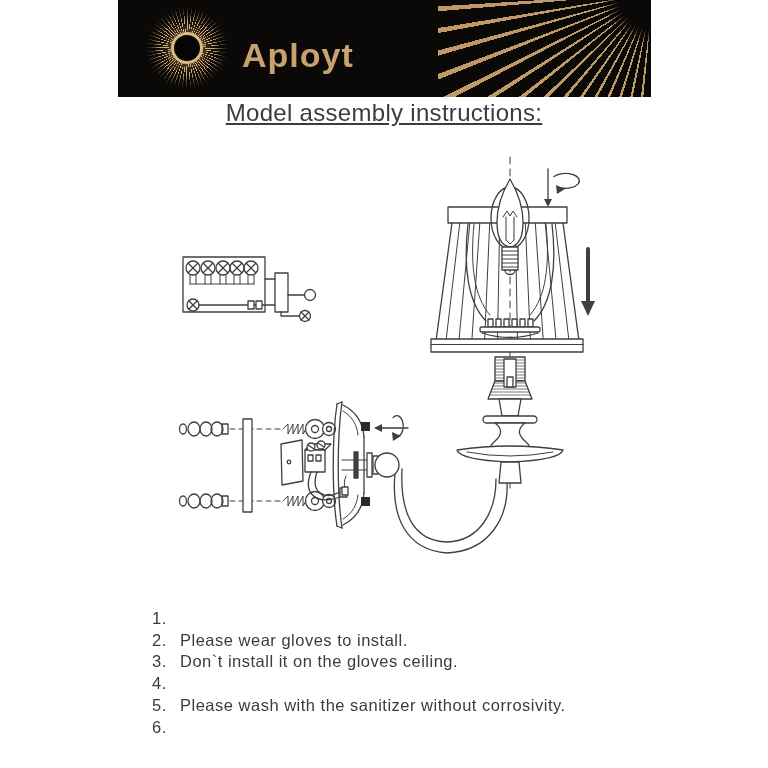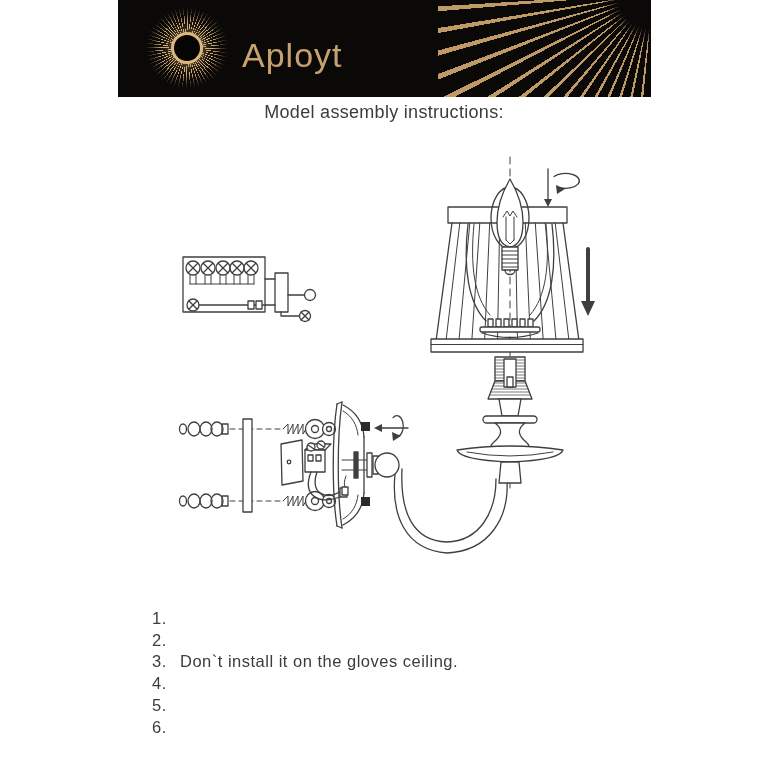--- a/index.html
+++ b/index.html
@@ -18,32 +18,32 @@
     background:repeating-conic-gradient(#d2ab74 0deg 1.6deg, rgba(0,0,0,0) 1.6deg 6deg);
     -webkit-mask:radial-gradient(circle at 50% 50%, rgba(0,0,0,0) 0 12px, #000 14px 26px, rgba(0,0,0,.35) 34px, rgba(0,0,0,0) 41px);
             mask:radial-gradient(circle at 50% 50%, rgba(0,0,0,0) 0 12px, #000 14px 26px, rgba(0,0,0,.35) 34px, rgba(0,0,0,0) 41px);
   }
   .logo-core{
     position:absolute;left:56px;top:35px;width:26px;height:26px;border-radius:50%;
     background:#060504;box-shadow:0 0 0 3px #dcb77e, 0 0 12px 7px rgba(208,168,110,.45);
   }
   .wordmark{
     position:absolute;left:124px;top:36px;
-    font-size:34px;letter-spacing:1px;color:#c8a26e;font-weight:400;
+    font-size:34px;letter-spacing:1px;color:#c8a26e;font-weight:700;
   }
   .banner-rays{
     position:absolute;left:60%;right:0;top:0;bottom:0;
     background:repeating-conic-gradient(from 181deg at 101% -7%, rgba(0,0,0,0) 0deg 4.4deg, #c09a66 4.4deg 5.7deg);
     -webkit-mask:radial-gradient(circle at 101% -7%, rgba(0,0,0,0) 0 36px, #000 52px);
             mask:radial-gradient(circle at 101% -7%, rgba(0,0,0,0) 0 36px, #000 52px);
   }
   
   .titleblock{
     position:absolute;left:0;right:0;top:102px;text-align:center;
-    color:#3c3c3c;font-size:18px;line-height:21px;letter-spacing:.3px;
+    color:#3c3c3c;font-size:24px;line-height:21px;letter-spacing:.3px;text-decoration:underline;
   }
   
   .diagram{position:absolute;left:150px;top:145px;width:480px;height:460px;}
   
   .instructions{position:absolute;left:152px;top:608px;width:500px;color:#3c3c3c;}
   .instructions .row{display:flex;font-size:16.5px;line-height:21.7px;letter-spacing:.5px;}
   .instructions .num{width:28px;flex:none;}
 </style>
 </head>
 <body>
@@ -290,27 +290,29 @@
     </g>
   </g>
 </svg>
 
 <div class="instructions">
   <div class="row">
     <span class="num">1.</span>
   </div>
   <div class="row">
     <span class="num">2.</span>
+    <span>Please wear gloves to install.</span>
   </div>
   <div class="row">
     <span class="num">3.</span>
     <span>Don`t install it on the gloves ceiling.</span>
   </div>
   <div class="row">
     <span class="num">4.</span>
   </div>
   <div class="row">
     <span class="num">5.</span>
+    <span>Please wash with the sanitizer without corrosivity.</span>
   </div>
   <div class="row">
     <span class="num">6.</span>
   </div>
 </div>
 
 </body></html>

